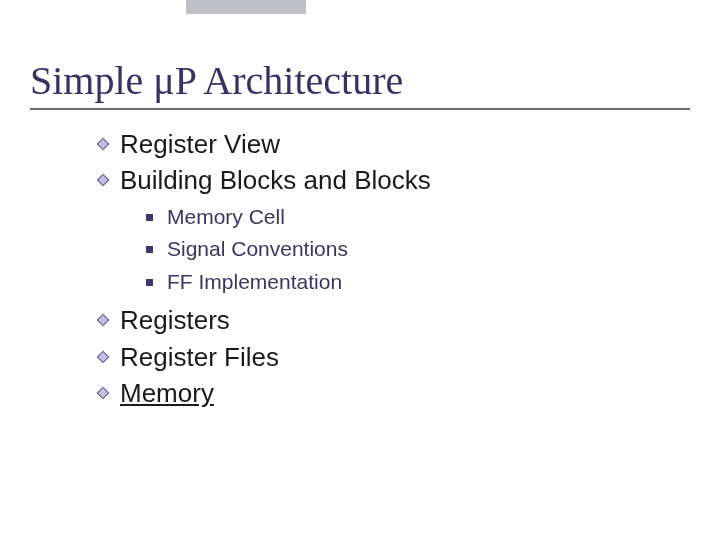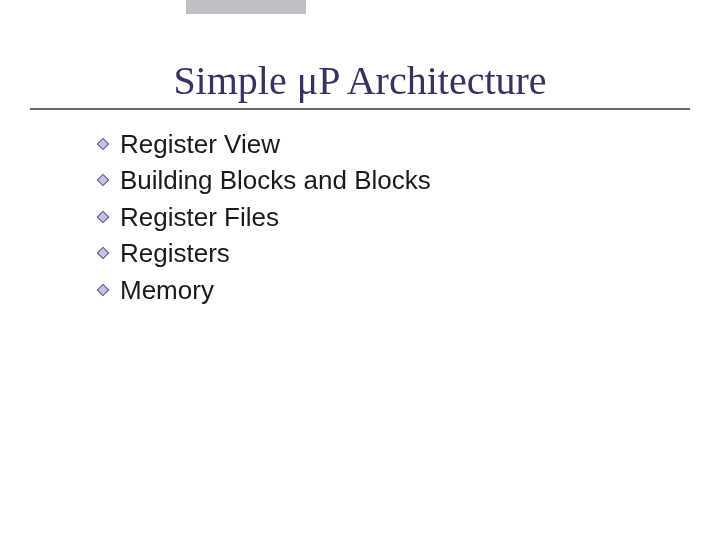--- a/index.html
+++ b/index.html
@@ -22,21 +22,20 @@
   }
   .title {
     font-family: "Times New Roman", Times, serif;
     font-size: 40px;
     font-weight: 400;
     color: #3b2f63;
     margin-bottom: 16px;
     border-bottom: 2px solid #6b6b6b;
     padding-bottom: 6px;
     line-height: 1.05;
-    text-align: center;
   }
   .bullets { padding-left: 66px; }
   .lvl1 {
     display: flex;
     align-items: flex-start;
     font-size: 26px;
     color: #1a1a1a;
     line-height: 1.4;
   }
   .lvl1 .icon {
@@ -59,21 +58,21 @@
     line-height: 1.55;
   }
   .lvl2 .sq {
     width: 7px;
     height: 7px;
     background: #3e3a66;
     flex: 0 0 7px;
     margin-right: 14px;
     margin-top: 13px;
   }
-  .underline { }
+  .underline { text-decoration: underline; }
   svg.diamond { display: block; }
 </style>
 </head>
 <body>
 
 <div class="accent-bar"></div>
 
 <div class="slide">
   <h1 class="title">Simple μP Architecture</h1>
 
@@ -90,43 +89,57 @@
 
     <div class="lvl1">
       <span class="icon">
         <svg class="diamond" viewBox="0 0 14 14">
             <rect x="3" y="3" width="8" height="8" transform="rotate(45 7 7)" fill="#c5bfe0" stroke="#5a4e88" stroke-width="1"></rect>
           </svg>
       </span>
       <span>Building Blocks and Blocks</span>
     </div>
 
-
-    <div class="lvl1">
-      <span class="icon">
-        <svg class="diamond" viewBox="0 0 14 14">
-            <rect x="3" y="3" width="8" height="8" transform="rotate(45 7 7)" fill="#c5bfe0" stroke="#5a4e88" stroke-width="1"></rect>
-          </svg>
-      </span>
-      <span>Register Files</span>
+    <div class="sub">
+      <div class="lvl2">
+        <span class="sq"></span>
+        <span>Memory Cell</span>
+      </div>
+      <div class="lvl2">
+        <span class="sq"></span>
+        <span>Signal Conventions</span>
+      </div>
+      <div class="lvl2">
+        <span class="sq"></span>
+        <span>FF Implementation</span>
+      </div>
     </div>
 
     <div class="lvl1">
       <span class="icon">
         <svg class="diamond" viewBox="0 0 14 14">
             <rect x="3" y="3" width="8" height="8" transform="rotate(45 7 7)" fill="#c5bfe0" stroke="#5a4e88" stroke-width="1"></rect>
           </svg>
       </span>
       <span>Registers</span>
     </div>
 
     <div class="lvl1">
       <span class="icon">
         <svg class="diamond" viewBox="0 0 14 14">
             <rect x="3" y="3" width="8" height="8" transform="rotate(45 7 7)" fill="#c5bfe0" stroke="#5a4e88" stroke-width="1"></rect>
           </svg>
       </span>
+      <span>Register Files</span>
+    </div>
+
+    <div class="lvl1">
+      <span class="icon">
+        <svg class="diamond" viewBox="0 0 14 14">
+            <rect x="3" y="3" width="8" height="8" transform="rotate(45 7 7)" fill="#c5bfe0" stroke="#5a4e88" stroke-width="1"></rect>
+          </svg>
+      </span>
       <span class="underline">Memory</span>
     </div>
 
 
   </div>
 </div>
 
 </body></html>

